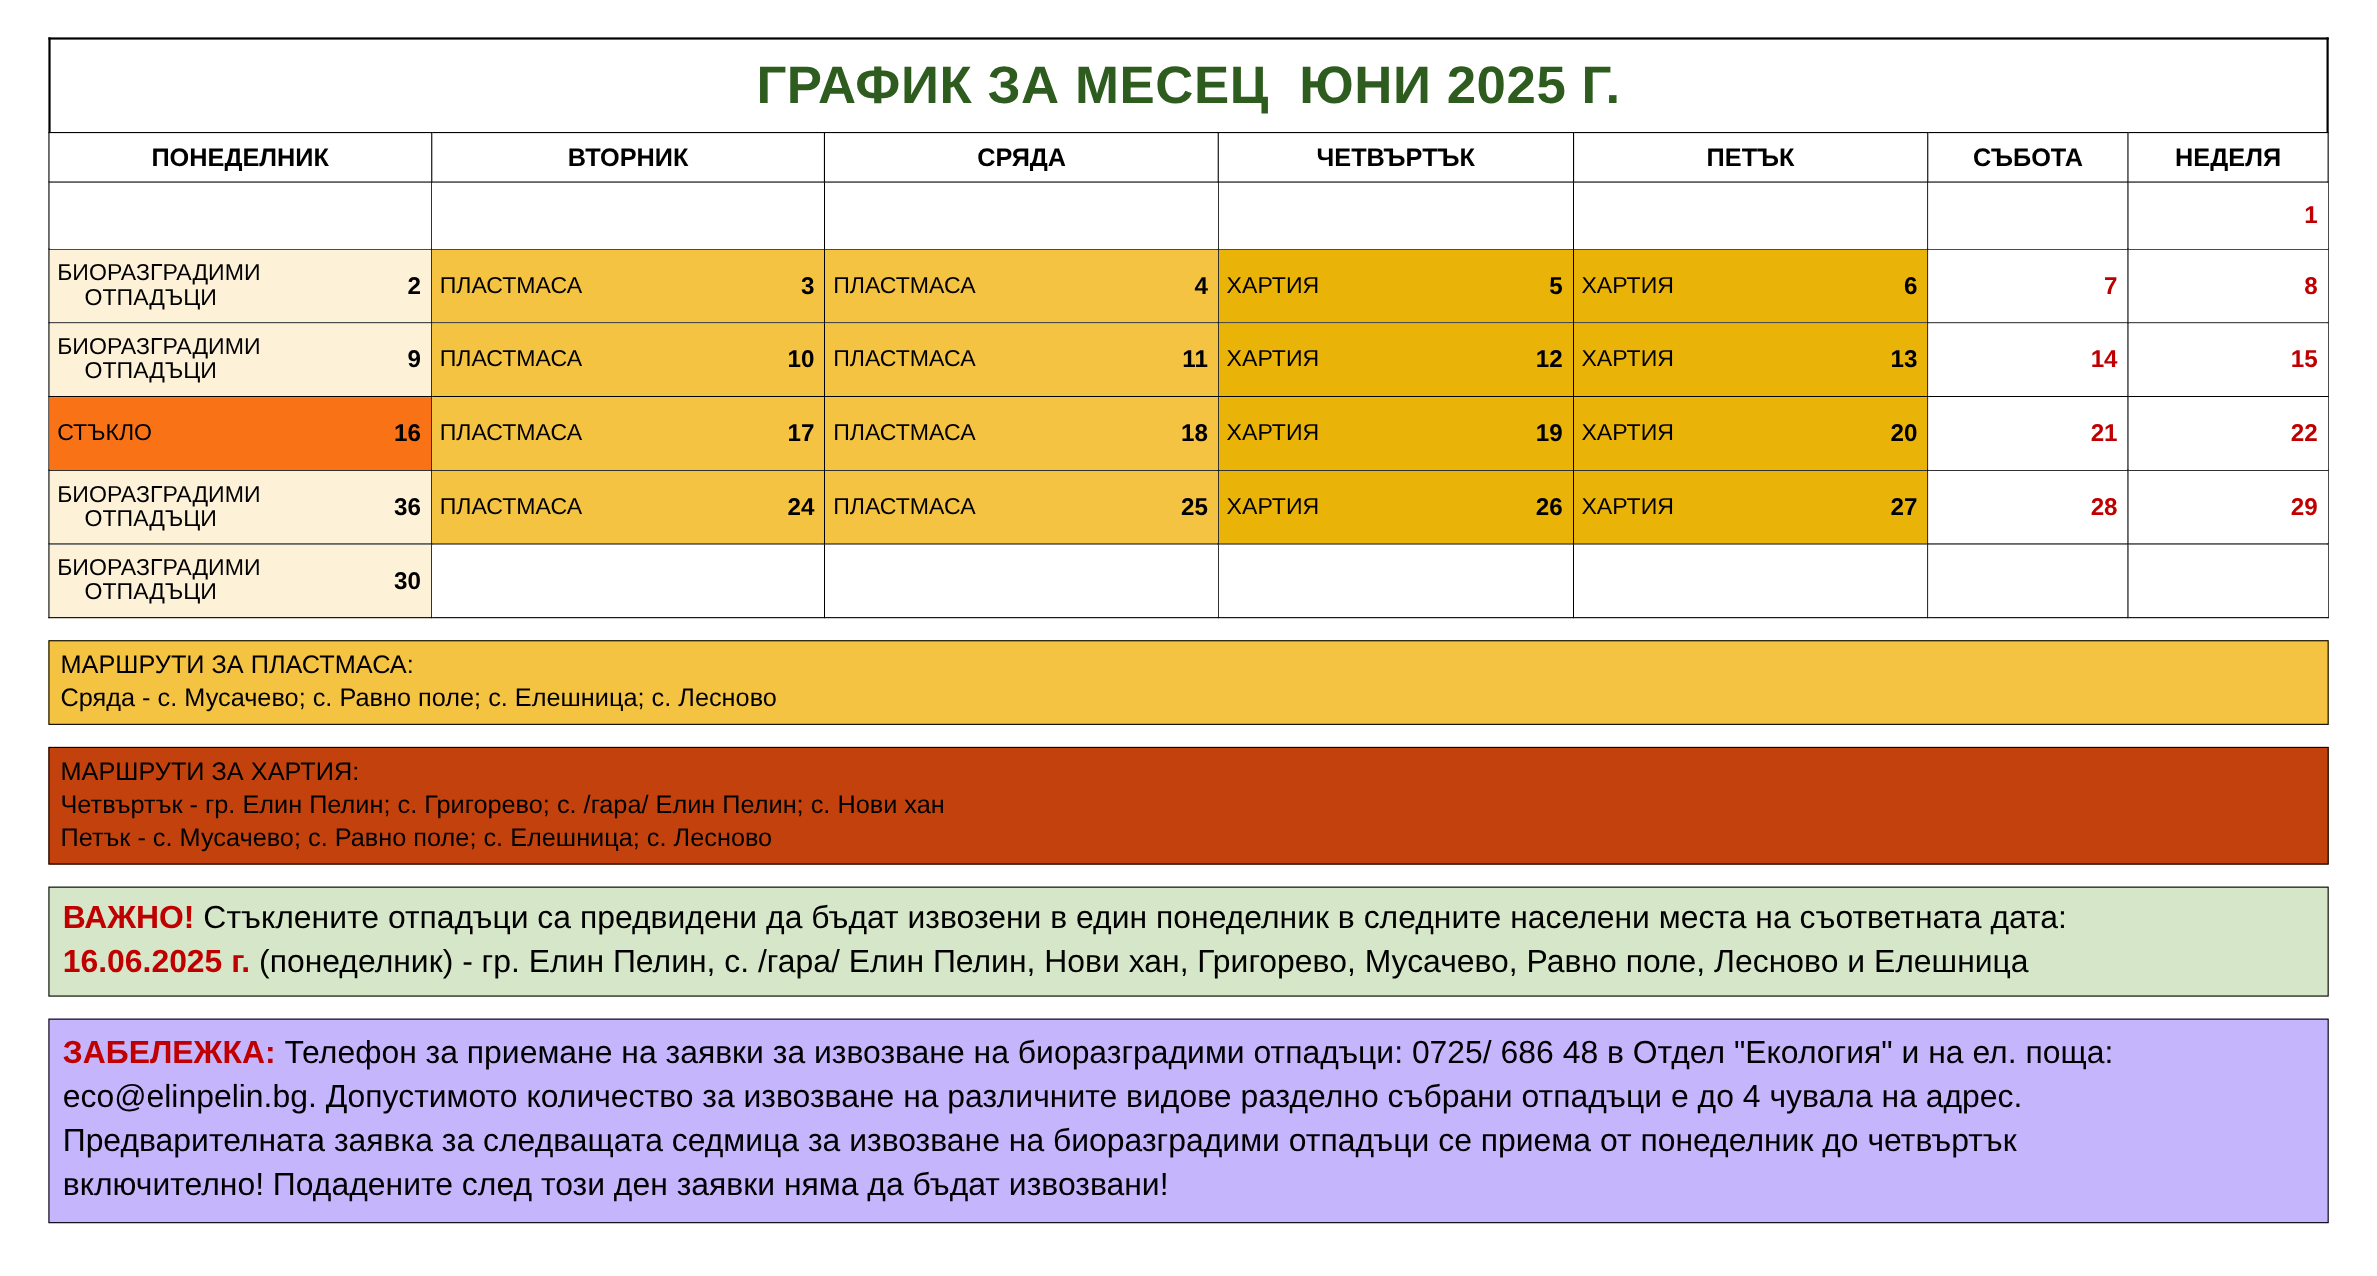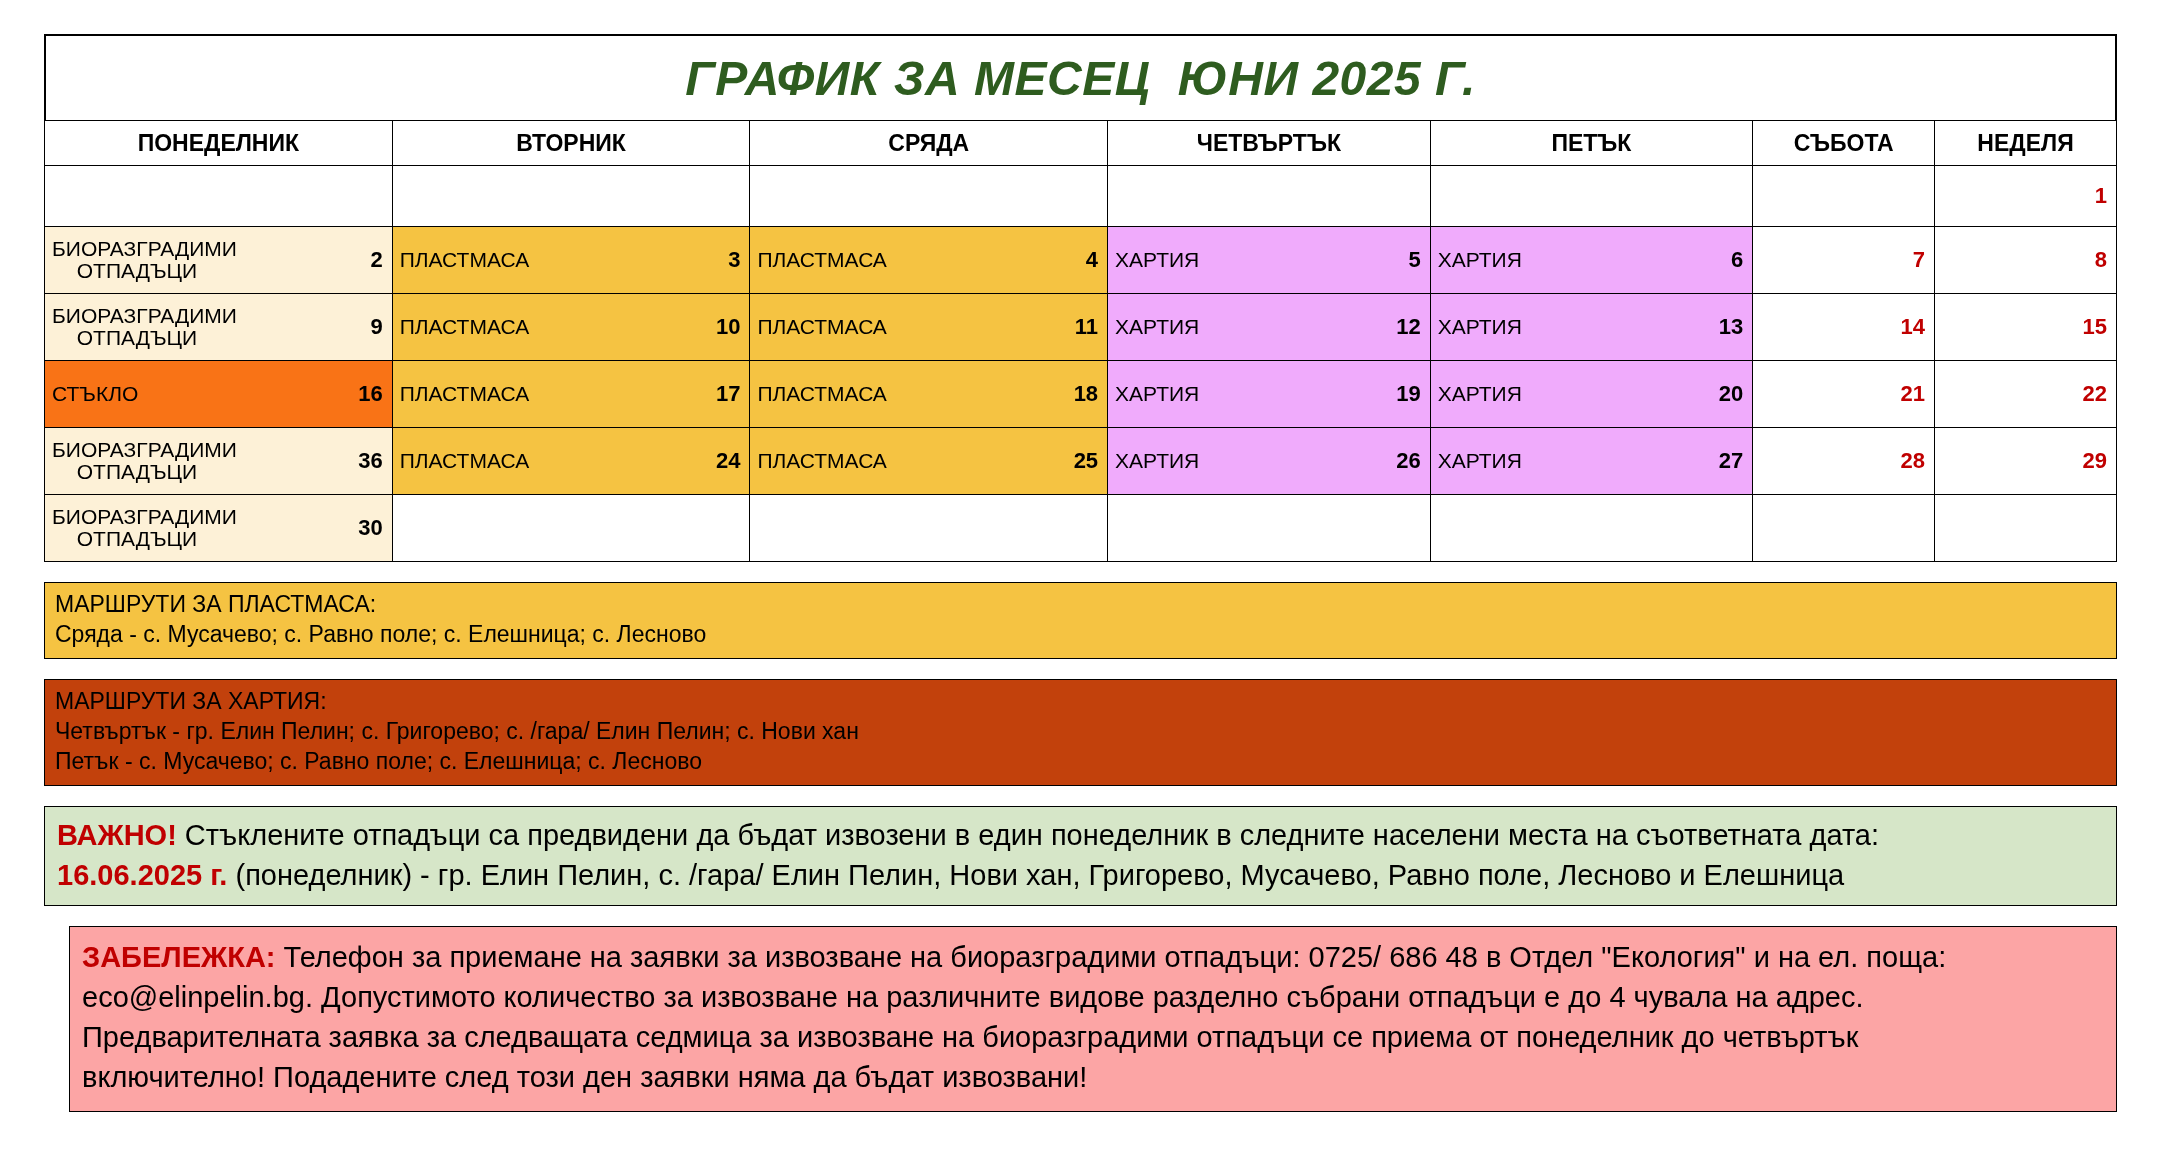--- a/index.html
+++ b/index.html
@@ -23,21 +23,20 @@
 
   
   .title-box {
     border: 2px solid #000;
     border-bottom: none;
     height: 84px;
     display: flex;
     align-items: center;
     justify-content: center;
     background: #fff;
-    font-style: italic;
   }
   .title-text {
     color: #2e5c1f;
     font-size: 48px;
     font-weight: bold;
     letter-spacing: 0.5px;
     white-space: pre;
   }
 
   
@@ -84,42 +83,42 @@
     right: 9px;
     top: 50%;
     transform: translateY(-50%);
     font-size: 22px;
     font-weight: bold;
     color: #000;
   }
   .daycell.weekend .num { color: #c00000; }
   .c-bio { background: #fdf1d7; }
   .c-plastic { background: #f5c342; }
-  .c-paper { background: #f0abfc; }
+  .c-paper { background: #eab308; }
   .c-glass { background: #f97316; }
   .c-white { background: #ffffff; }
   .tall { height: 66px; }
 
   
   .gap { height: 20px; }
   .block {
     border: 1px solid #000;
     padding: 6px 10px 8px 10px;
     box-sizing: border-box;
   }
   .block .line {
     font-size: 23px;
     line-height: 1.32;
     color: #000;
     white-space: pre-wrap;
   }
   .b-plastic { background: #f5c342; }
   .b-paper { background: #c2410c; }
   .b-glass { background: #d6e6c8; }
-  .b-note { background: #fca5a5; margin-left: 25px; }
+  .b-note { background: #c4b5fd; }
   .red { color: #c00000; font-weight: bold; }
   .bold { font-weight: bold; }
   .note-line { font-size: 29px; line-height: 1.38; color: #000; }
   .note-block { padding: 10px 12px 14px 12px; }
   .imp-block { padding: 8px 12px 10px 12px; }
 </style>
 </head>
 <body>
 
 <div class="page">

